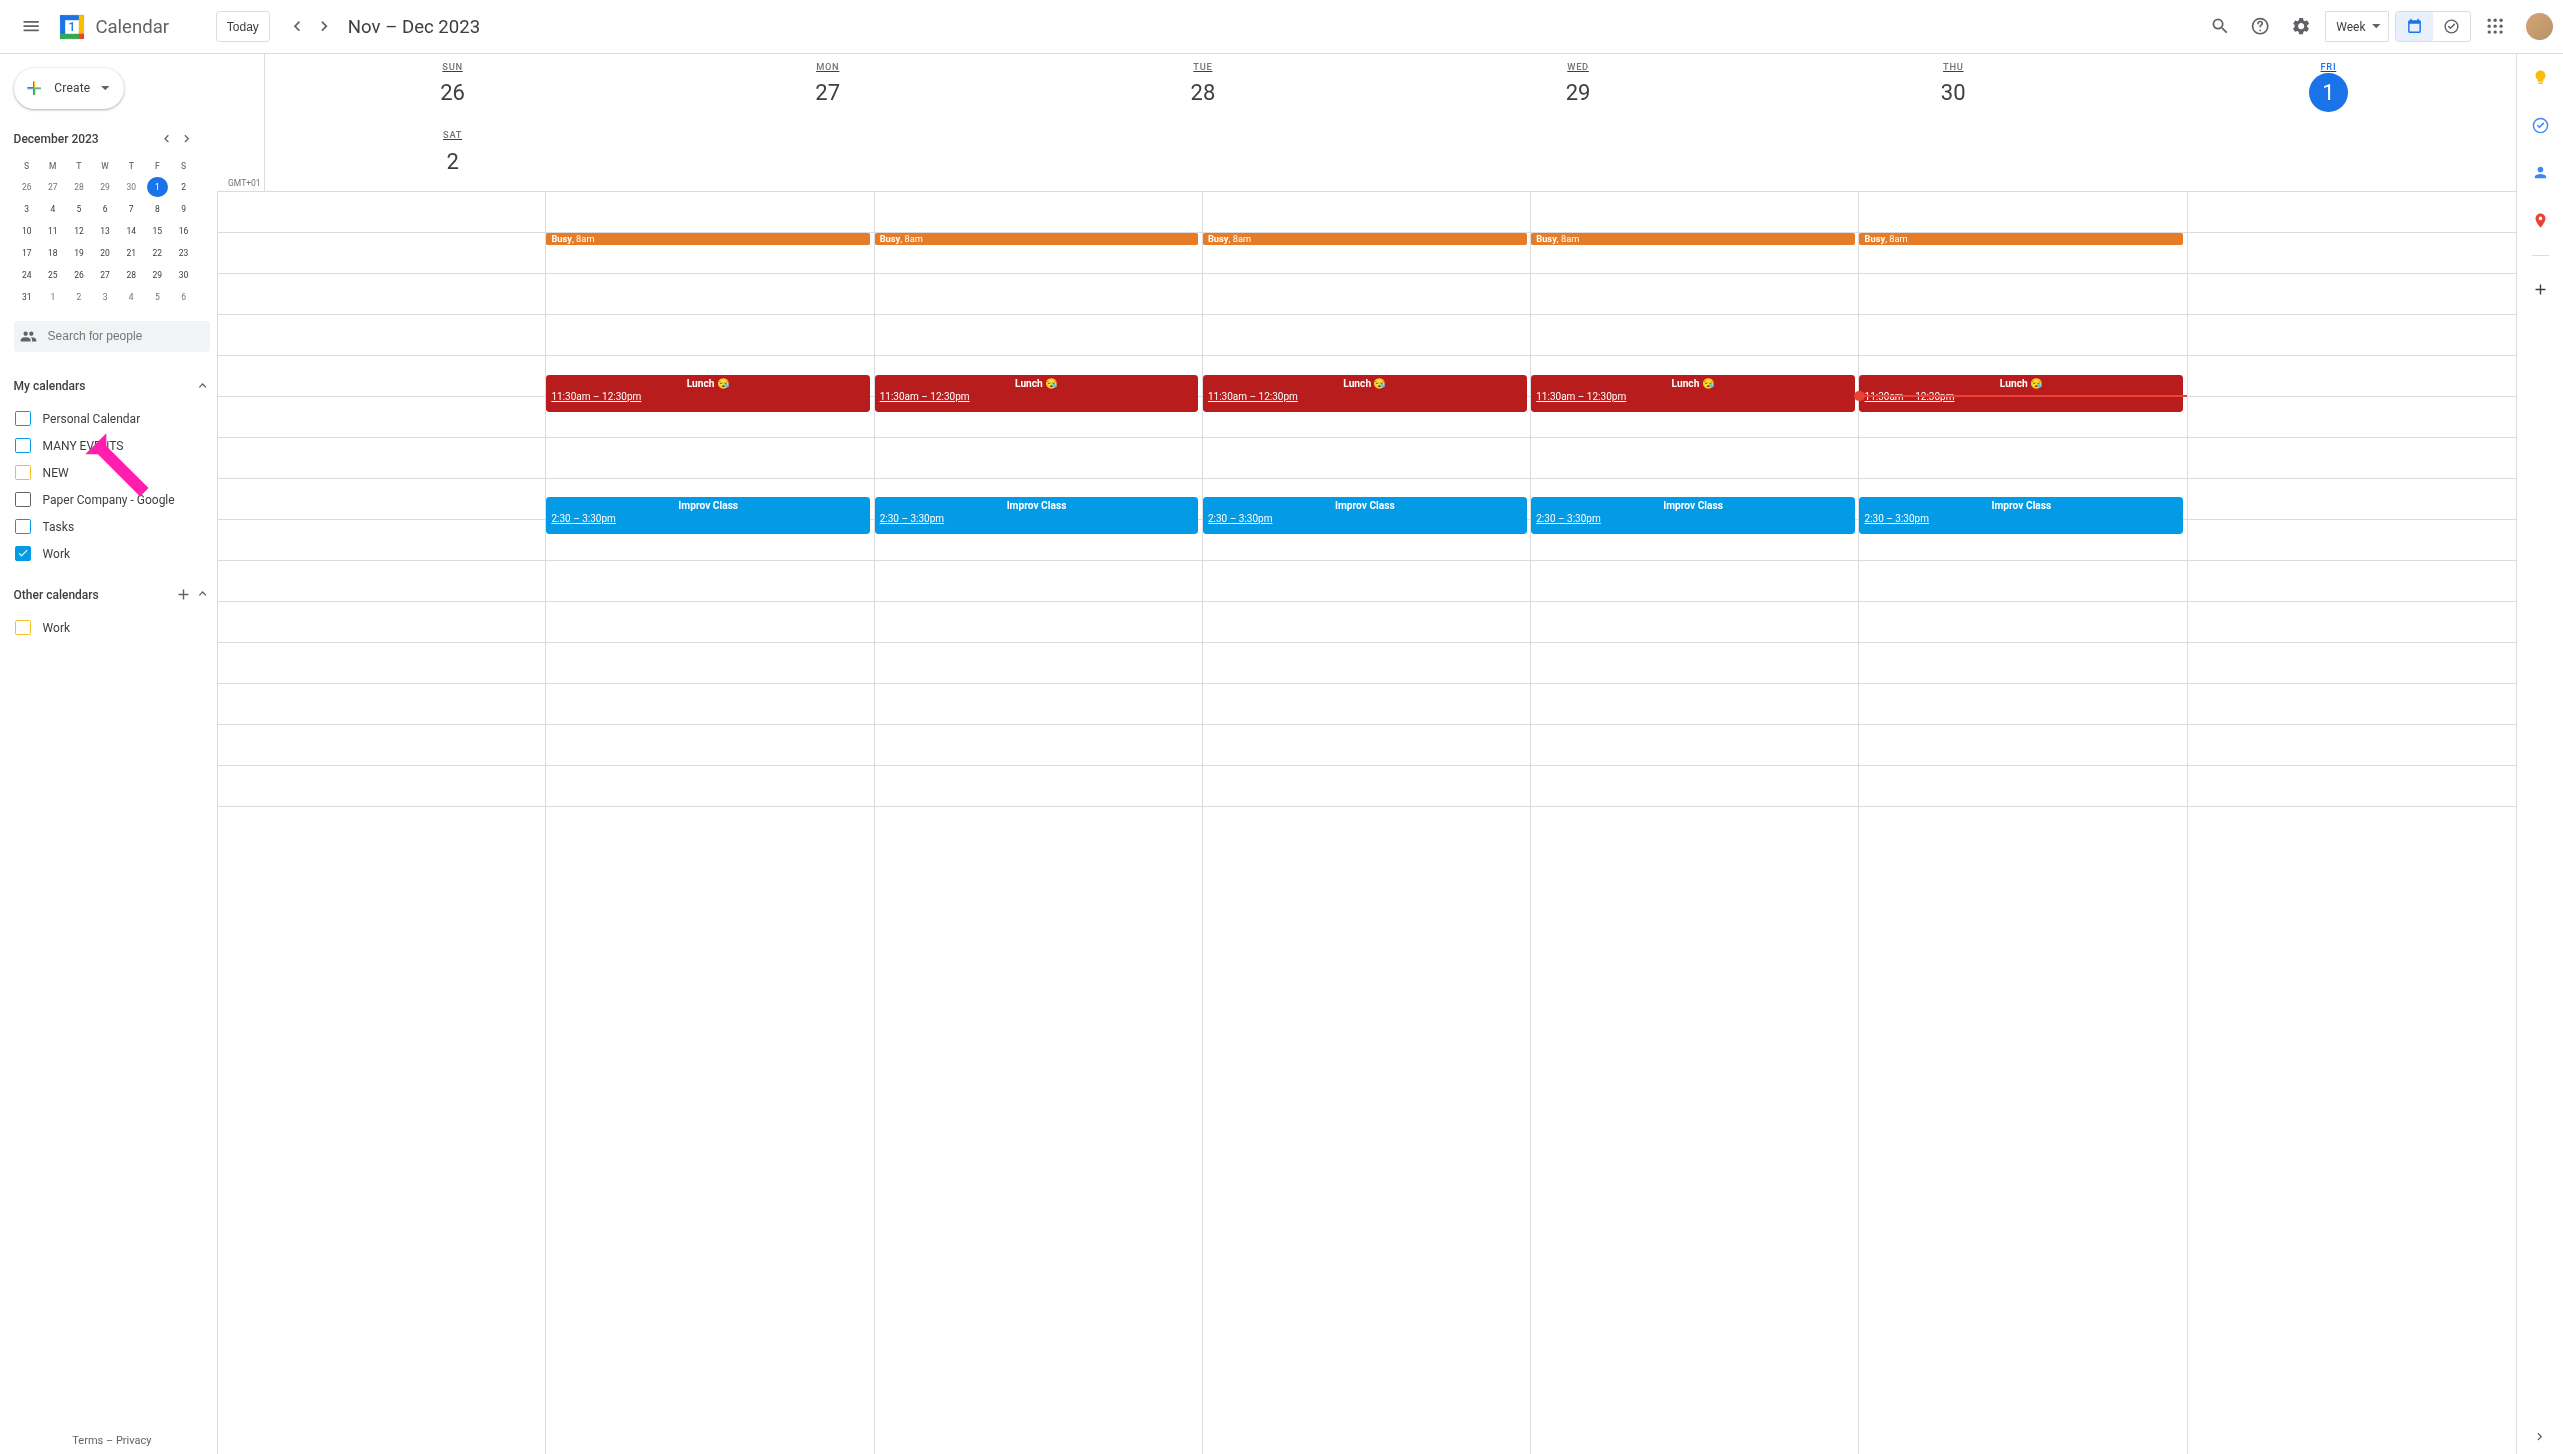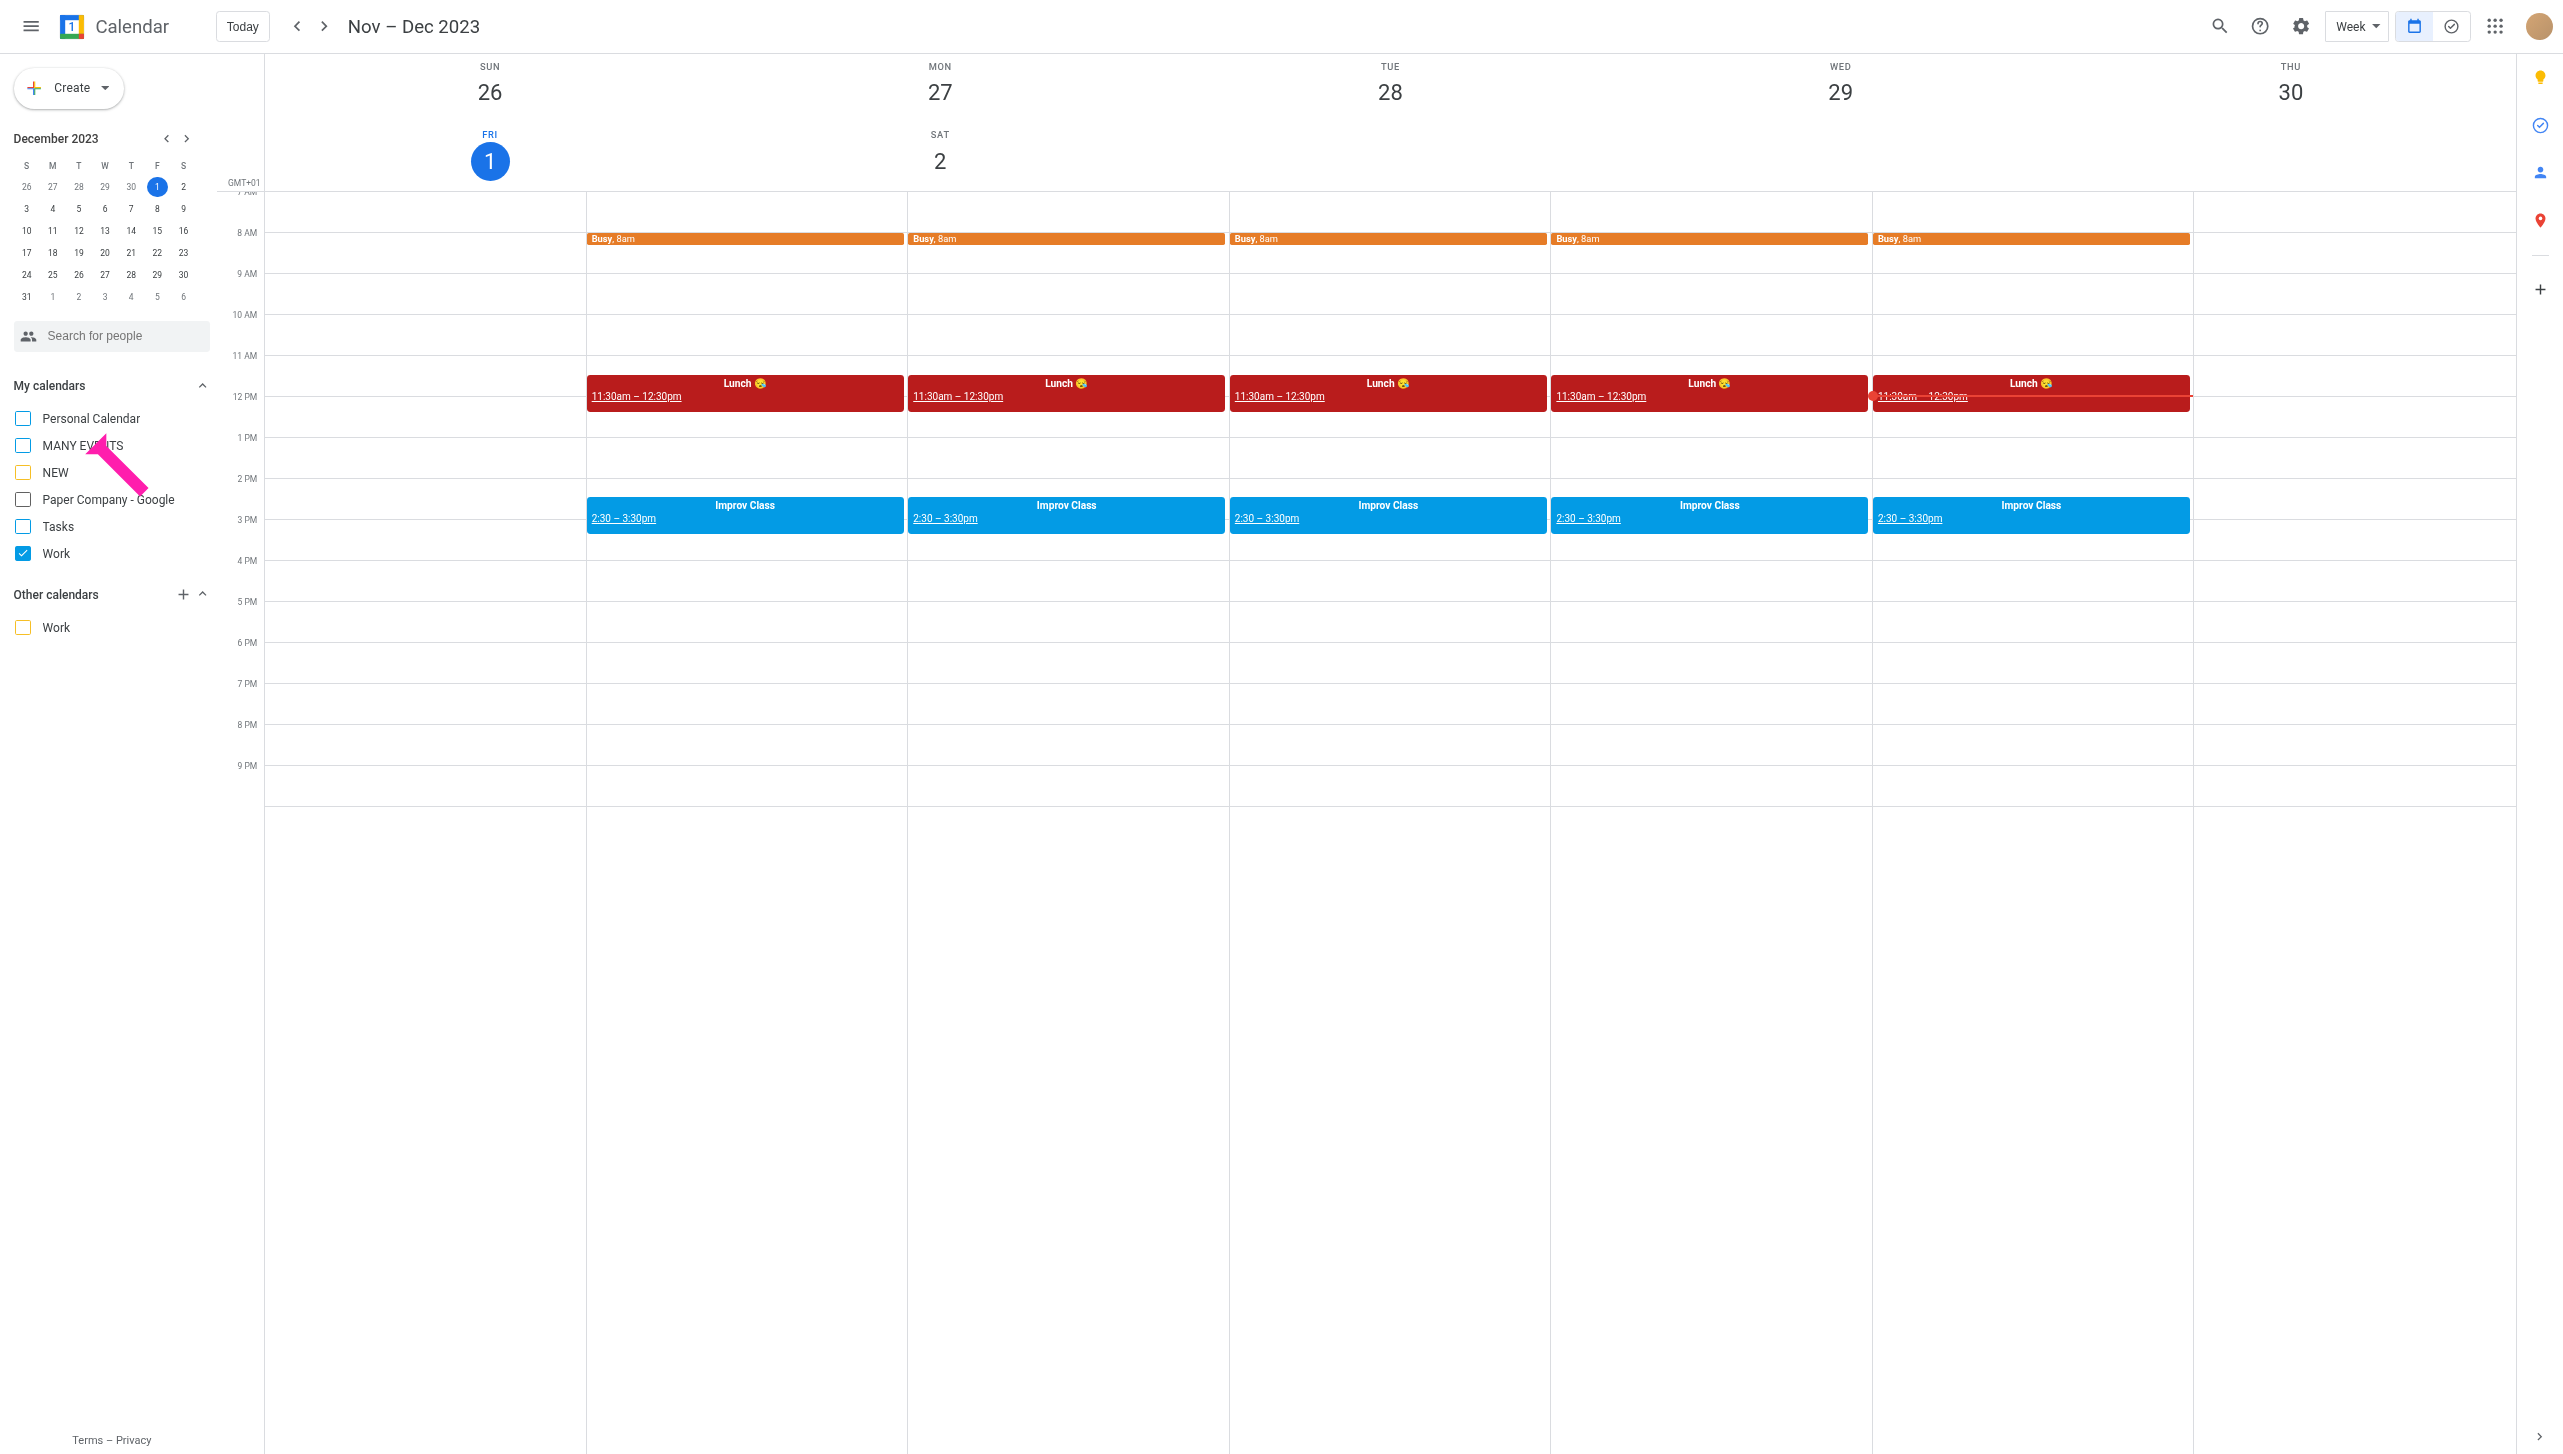--- a/index.html
+++ b/index.html
@@ -56,21 +56,21 @@
 .cal-check svg { display: none; }
 .cal-label { font-size: 12px; color: #3c4043; white-space: nowrap; overflow: hidden; text-overflow: ellipsis; }
 
 .footer-links { margin-top: auto; padding-top: 10.2px; font-size: 11px; color: #5f6368; text-align: center; }
 .footer-links span { cursor: pointer; }
 
 
 .main { flex: 1; display: flex; flex-direction: column; overflow: hidden; }
 .grid-head { display: flex; border-bottom: 0.8px solid #dadce0; }
 .time-gutter-head { width: 47px; font-size: 8.5px; color: #70757a; display: flex; align-items: flex-end; justify-content: flex-end; padding: 0 3.4px 3.4px 0; }
-.day-heads { flex: 1; display: grid; grid-template-columns: repeat(5, 1fr); border-left: 0.8px solid #dadce0; }
+.day-heads { flex: 1; display: grid; grid-template-columns: repeat(6, 1fr); border-left: 0.8px solid #dadce0; text-decoration: underline; }
 .day-head { text-align: center; padding: 6.8px 0 10.2px; }
 .day-dow { font-size: 9.3px; color: #70757a; font-weight: 500; letter-spacing: 0.7px; }
 .day-dow.today { color: #1a73e8; }
 .day-num { font-size: 22px; color: #3c4043; margin-top: 1.7px; width: 39px; height: 39px; line-height: 39px; border-radius: 50%; display: inline-block; }
 .day-num.today { background: #1a73e8; color: #fff; }
 
 .grid-body { flex: 1; display: flex; overflow-y: auto; position: relative; }
 .time-gutter { width: 47px; flex-shrink: 0; }
 .time-label { height: 41px; font-size: 8.5px; color: #70757a; text-align: right; padding-right: 6.8px; position: relative; top: -5.1px; }
 .day-cols { flex: 1; display: grid; grid-template-columns: repeat(7, 1fr); position: relative; border-left: 0.8px solid #dadce0; }
@@ -368,37 +368,20 @@
             <div class="day-head"><div class="day-dow">SUN</div><div class="day-num">26</div></div>
             <div class="day-head"><div class="day-dow">MON</div><div class="day-num">27</div></div>
             <div class="day-head"><div class="day-dow">TUE</div><div class="day-num">28</div></div>
             <div class="day-head"><div class="day-dow">WED</div><div class="day-num">29</div></div>
             <div class="day-head"><div class="day-dow">THU</div><div class="day-num">30</div></div>
             <div class="day-head"><div class="day-dow today">FRI</div><div class="day-num today">1</div></div>
             <div class="day-head"><div class="day-dow">SAT</div><div class="day-num">2</div></div>
           </div>
       </div>
       <div class="grid-body" id="grid-body">
-        <div class="time-gutter" id="time-gutter">
-            <div class="time-label">7 AM</div>
-            <div class="time-label">8 AM</div>
-            <div class="time-label">9 AM</div>
-            <div class="time-label">10 AM</div>
-            <div class="time-label">11 AM</div>
-            <div class="time-label">12 PM</div>
-            <div class="time-label">1 PM</div>
-            <div class="time-label">2 PM</div>
-            <div class="time-label">3 PM</div>
-            <div class="time-label">4 PM</div>
-            <div class="time-label">5 PM</div>
-            <div class="time-label">6 PM</div>
-            <div class="time-label">7 PM</div>
-            <div class="time-label">8 PM</div>
-            <div class="time-label">9 PM</div>
-          </div>
         <div class="day-cols" id="day-cols">
             <div class="day-col">
               <div class="hour-line"></div>
               <div class="hour-line"></div>
               <div class="hour-line"></div>
               <div class="hour-line"></div>
               <div class="hour-line"></div>
               <div class="hour-line"></div>
               <div class="hour-line"></div>
               <div class="hour-line"></div>

